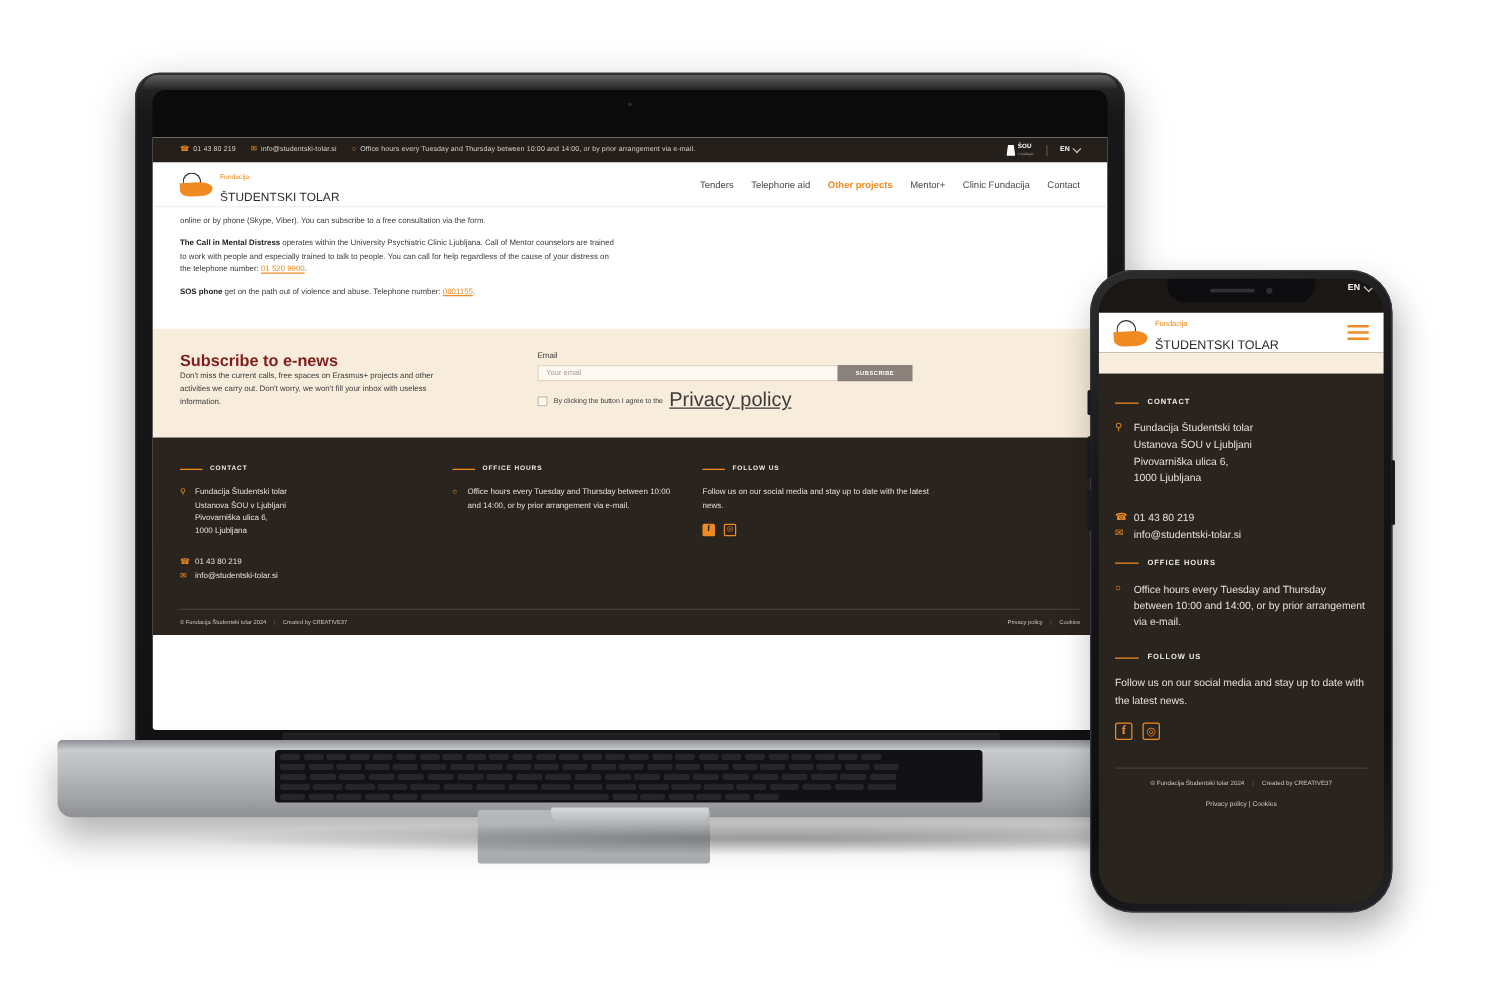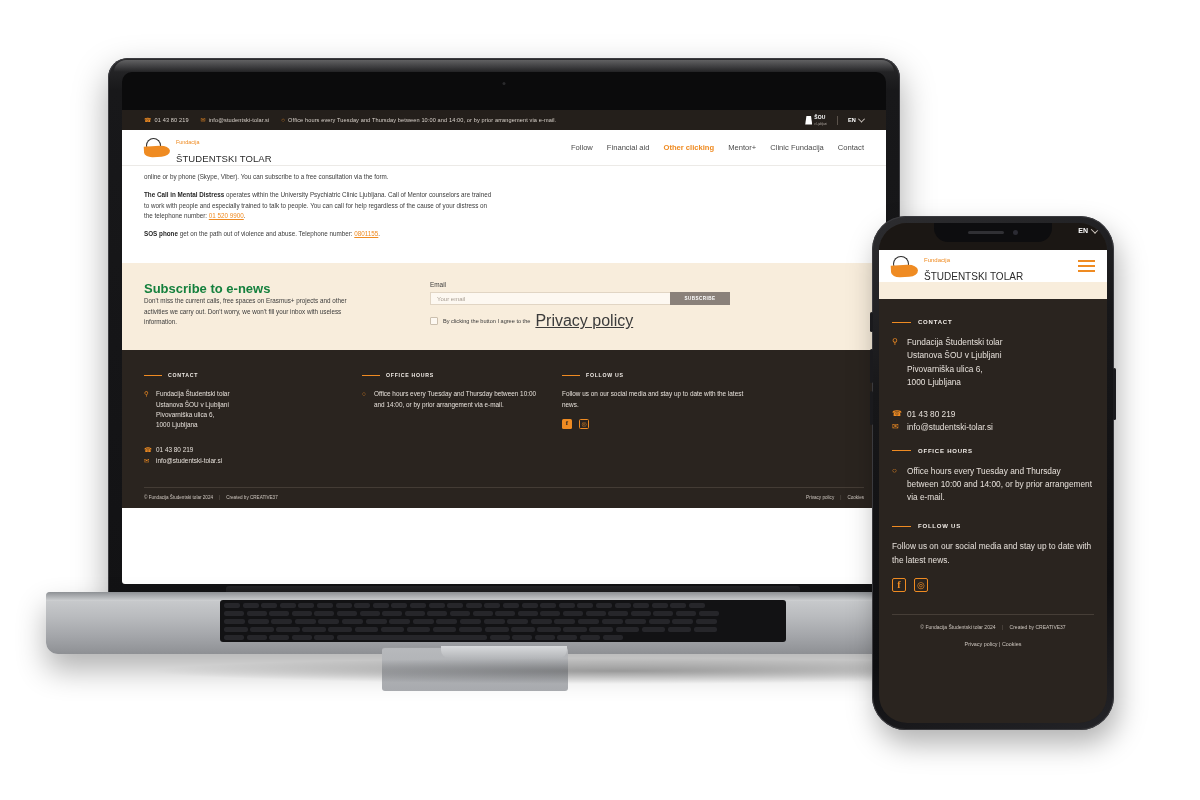--- a/index.html
+++ b/index.html
@@ -125,21 +125,21 @@
   .nav a{font-size:7.6px;color:#4a4a4a;text-decoration:none;white-space:nowrap;}
   .nav a.active{color:#ef8b22;font-weight:bold;}
 
   .article{background:#fff;padding:6px 22px 16px 22px;}
   .article p{font-size:6.3px;line-height:1.72;color:#3b3b3b;margin-bottom:7px;max-width:350px;}
   .article b{color:#1f1f1f;}
   .article a{color:#ef8b22;text-decoration:underline;}
 
   .newsletter{background:#f8eddc;padding:18px 22px 20px 22px;display:flex;}
   .nl-left{width:278px;}
-  .nl-title{font-size:13px;color:#15803d;font-weight:bold;margin-bottom:0;}
+  .nl-title{font-size:13px;color:#7f1d1d;font-weight:bold;margin-bottom:0;}
   .nl-desc{font-size:6.3px;line-height:1.65;color:#3b3b3b;max-width:212px;}
   .nl-right{margin-left:8px;width:300px;}
   .nl-label{font-size:6.4px;color:#3b3b3b;margin-bottom:4px;}
   .nl-row{display:flex;height:13px;}
   .nl-input{
     flex:1;background:#fdf8f1;border:1px solid #e1d5c4;border-right:none;
     font-size:6px;color:#a79d92;display:flex;align-items:center;padding-left:6px;
   }
   .nl-btn{
     width:60px;background:#8a817a;color:#fff;font-size:4.6px;font-weight:bold;
@@ -281,23 +281,23 @@
               <span class="logo-mark">
                 <span class="logo-ring"></span>
                 <span class="logo-swoosh"></span>
               </span>
               <span>
                 <span class="logo-txt-1">Fundacija</span><br>
                 <span class="logo-txt-2">ŠTUDENTSKI TOLAR</span>
               </span>
             </div>
             <div class="nav">
-              <a href="#">Follow</a>
-              <a href="#">Financial aid</a>
-              <a href="#" class="active">Other clicking</a>
+              <a href="#">Tenders</a>
+              <a href="#">Telephone aid</a>
+              <a href="#" class="active">Other projects</a>
               <a href="#">Mentor+</a>
               <a href="#">Clinic Fundacija</a>
               <a href="#">Contact</a>
             </div>
           </div>
 
           <div class="article">
             <p>online or by phone (Skype, Viber). You can subscribe to a free consultation via the form.</p>
             <p><b>The Call in Mental Distress</b><span> operates within the University Psychiatric Clinic Ljubljana. Call of Mentor counselors are trained to work with people and especially trained to talk to people. You can call for help regardless of the cause of your distress on the telephone number: </span><a href="#">01 520 9900</a><span>.</span></p>
             <p><b>SOS phone</b><span> get on the path out of violence and abuse. Telephone number: </span><a href="#">0801155</a><span>.</span></p>

